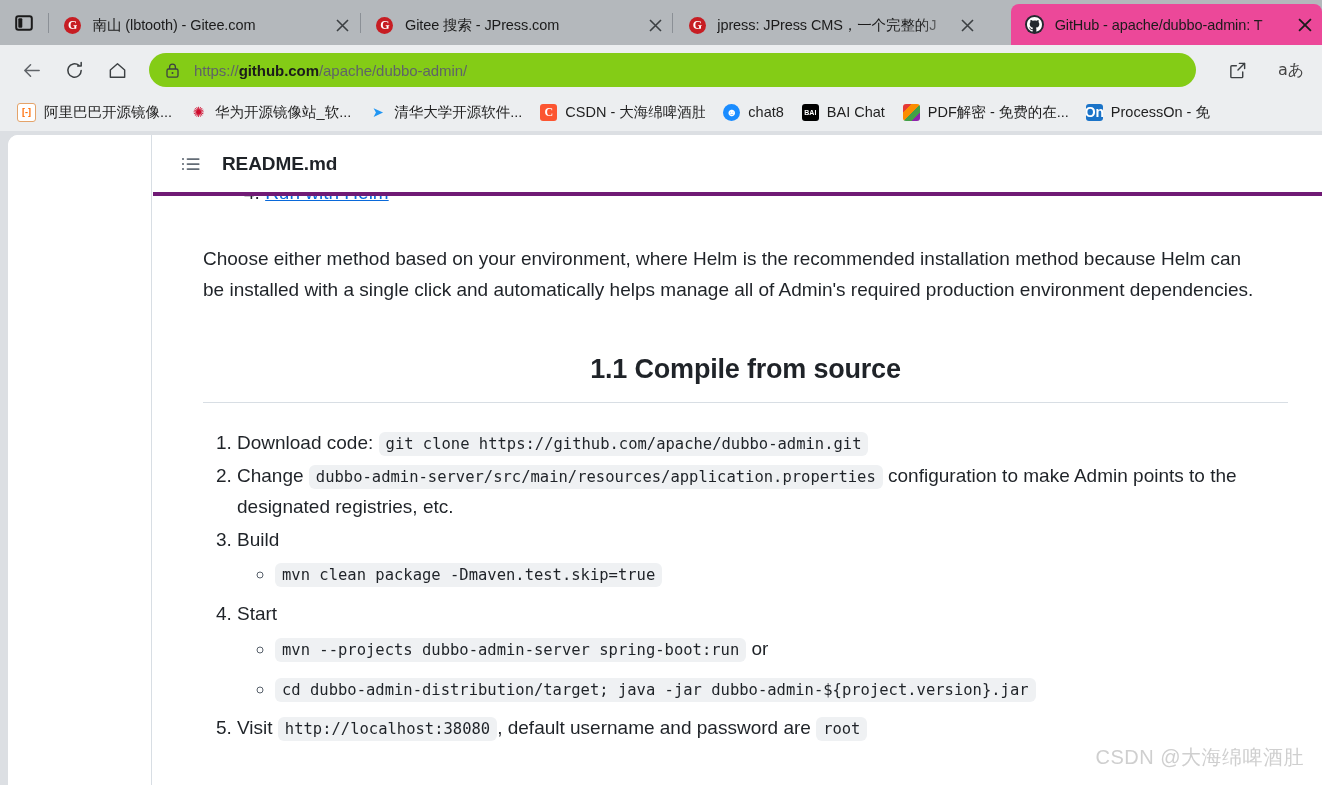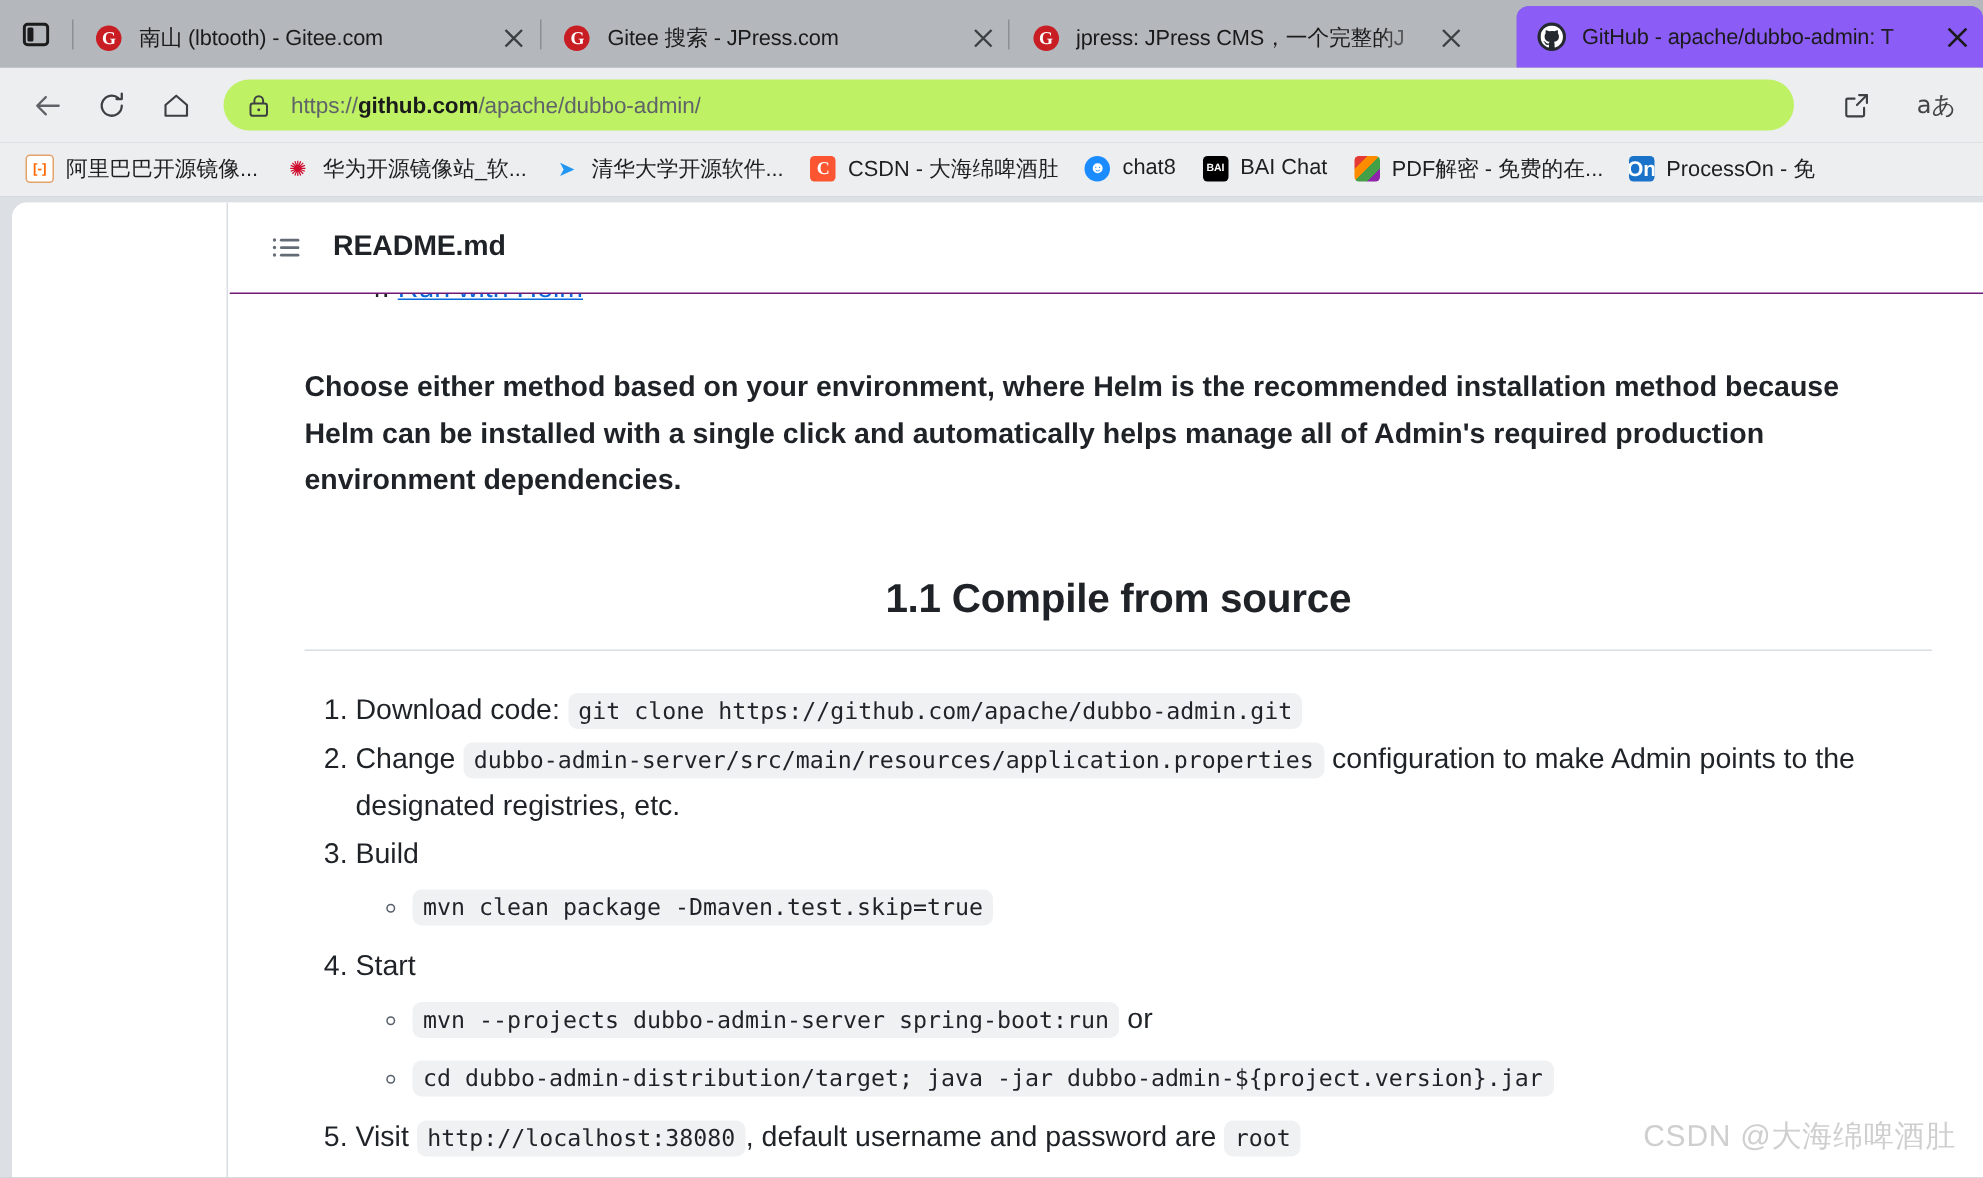--- a/index.html
+++ b/index.html
@@ -68,21 +68,21 @@
     align-items: center;
     box-sizing: border-box;
     padding: 0 4px 0 14px;
     width: 314px;
     min-width: 0;
     cursor: pointer;
     border-radius: 8px 8px 0 0;
   }
   .tab.inactive { background: transparent; }
   .tab.active {
-    background: #8b5cf6;
+    background: #ec4899;
     height: 41px;
     margin-left: 26px;
   }
   .tab-sep {
     width: 1px;
     height: 20px;
     background: #8b9096;
     flex: 0 0 1px;
     align-self: center;
     margin-bottom: 0;
@@ -151,21 +151,21 @@
     width: 34px; height: 34px;
     display: flex; align-items: center; justify-content: center;
     border-radius: 5px;
     cursor: pointer;
     margin-right: 9px;
     flex: 0 0 34px;
   }
   .omnibox {
     flex: 1 1 auto;
     height: 34px;
-    background: #bef264;
+    background: #84cc16;
     border-radius: 17px;
     display: flex;
     align-items: center;
     padding: 0 12px;
     margin-left: 6px;
     margin-right: 4px;
     box-sizing: border-box;
     min-width: 0;
     cursor: text;
     text-align: right;
@@ -277,21 +277,21 @@
     right: 0;
     bottom: 0;
     background: #fff;
     overflow: hidden;
   }
   .readme-header {
     height: 61px;
     display: flex;
     align-items: center;
     padding-left: 27px;
-    border-bottom: 1px solid #701a75;
+    border-bottom: 4px solid #701a75;
     box-sizing: border-box;
   }
   .readme-toc {
     width: 22px; height: 22px;
     margin-right: 20px;
     display:flex; align-items:center; justify-content:center;
     cursor: pointer;
     flex: 0 0 22px;
   }
   .readme-title {
@@ -328,21 +328,20 @@
     color: #0969da;
     text-decoration: underline;
   }
 
   .para {
     margin: 31px 0 0 0;
     font-size: 19px;
     line-height: 1.62;
     color: #1f2328;
     max-width: 1055px;
-    font-weight: bold;
   }
 
   h2.sec {
     font-size: 27px;
     font-weight: 600;
     color: #1f2328;
     margin: 42px 0 0 0;
     padding-bottom: 11px;
     border-bottom: 1px solid #d8dee4;
     letter-spacing: -0.2px;

